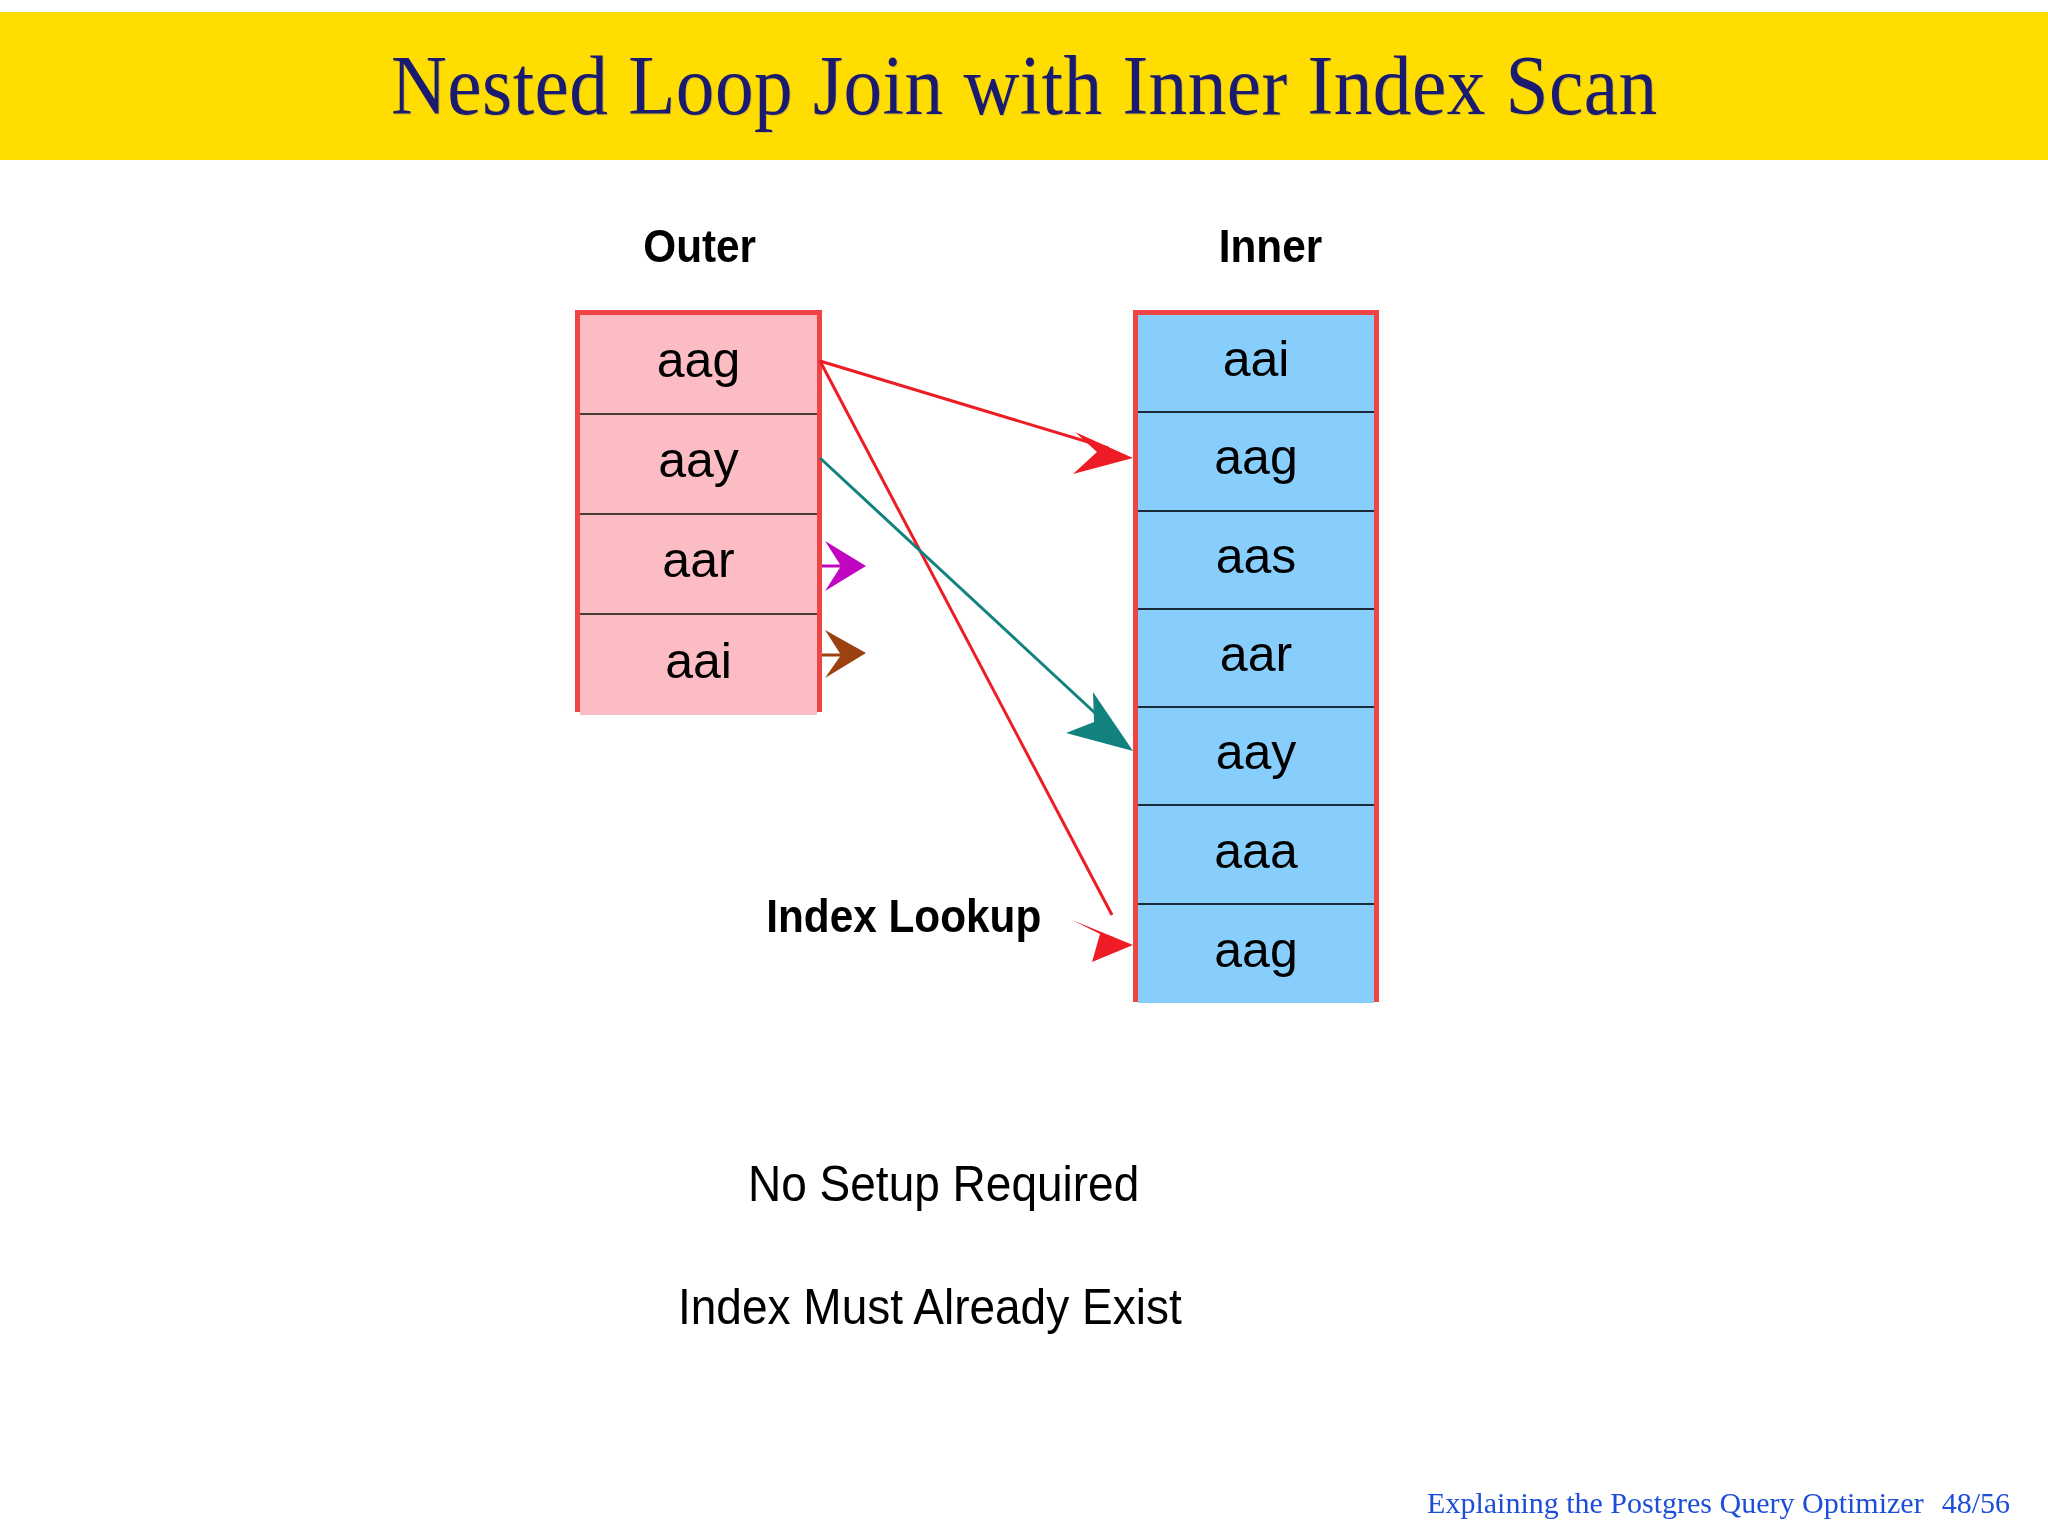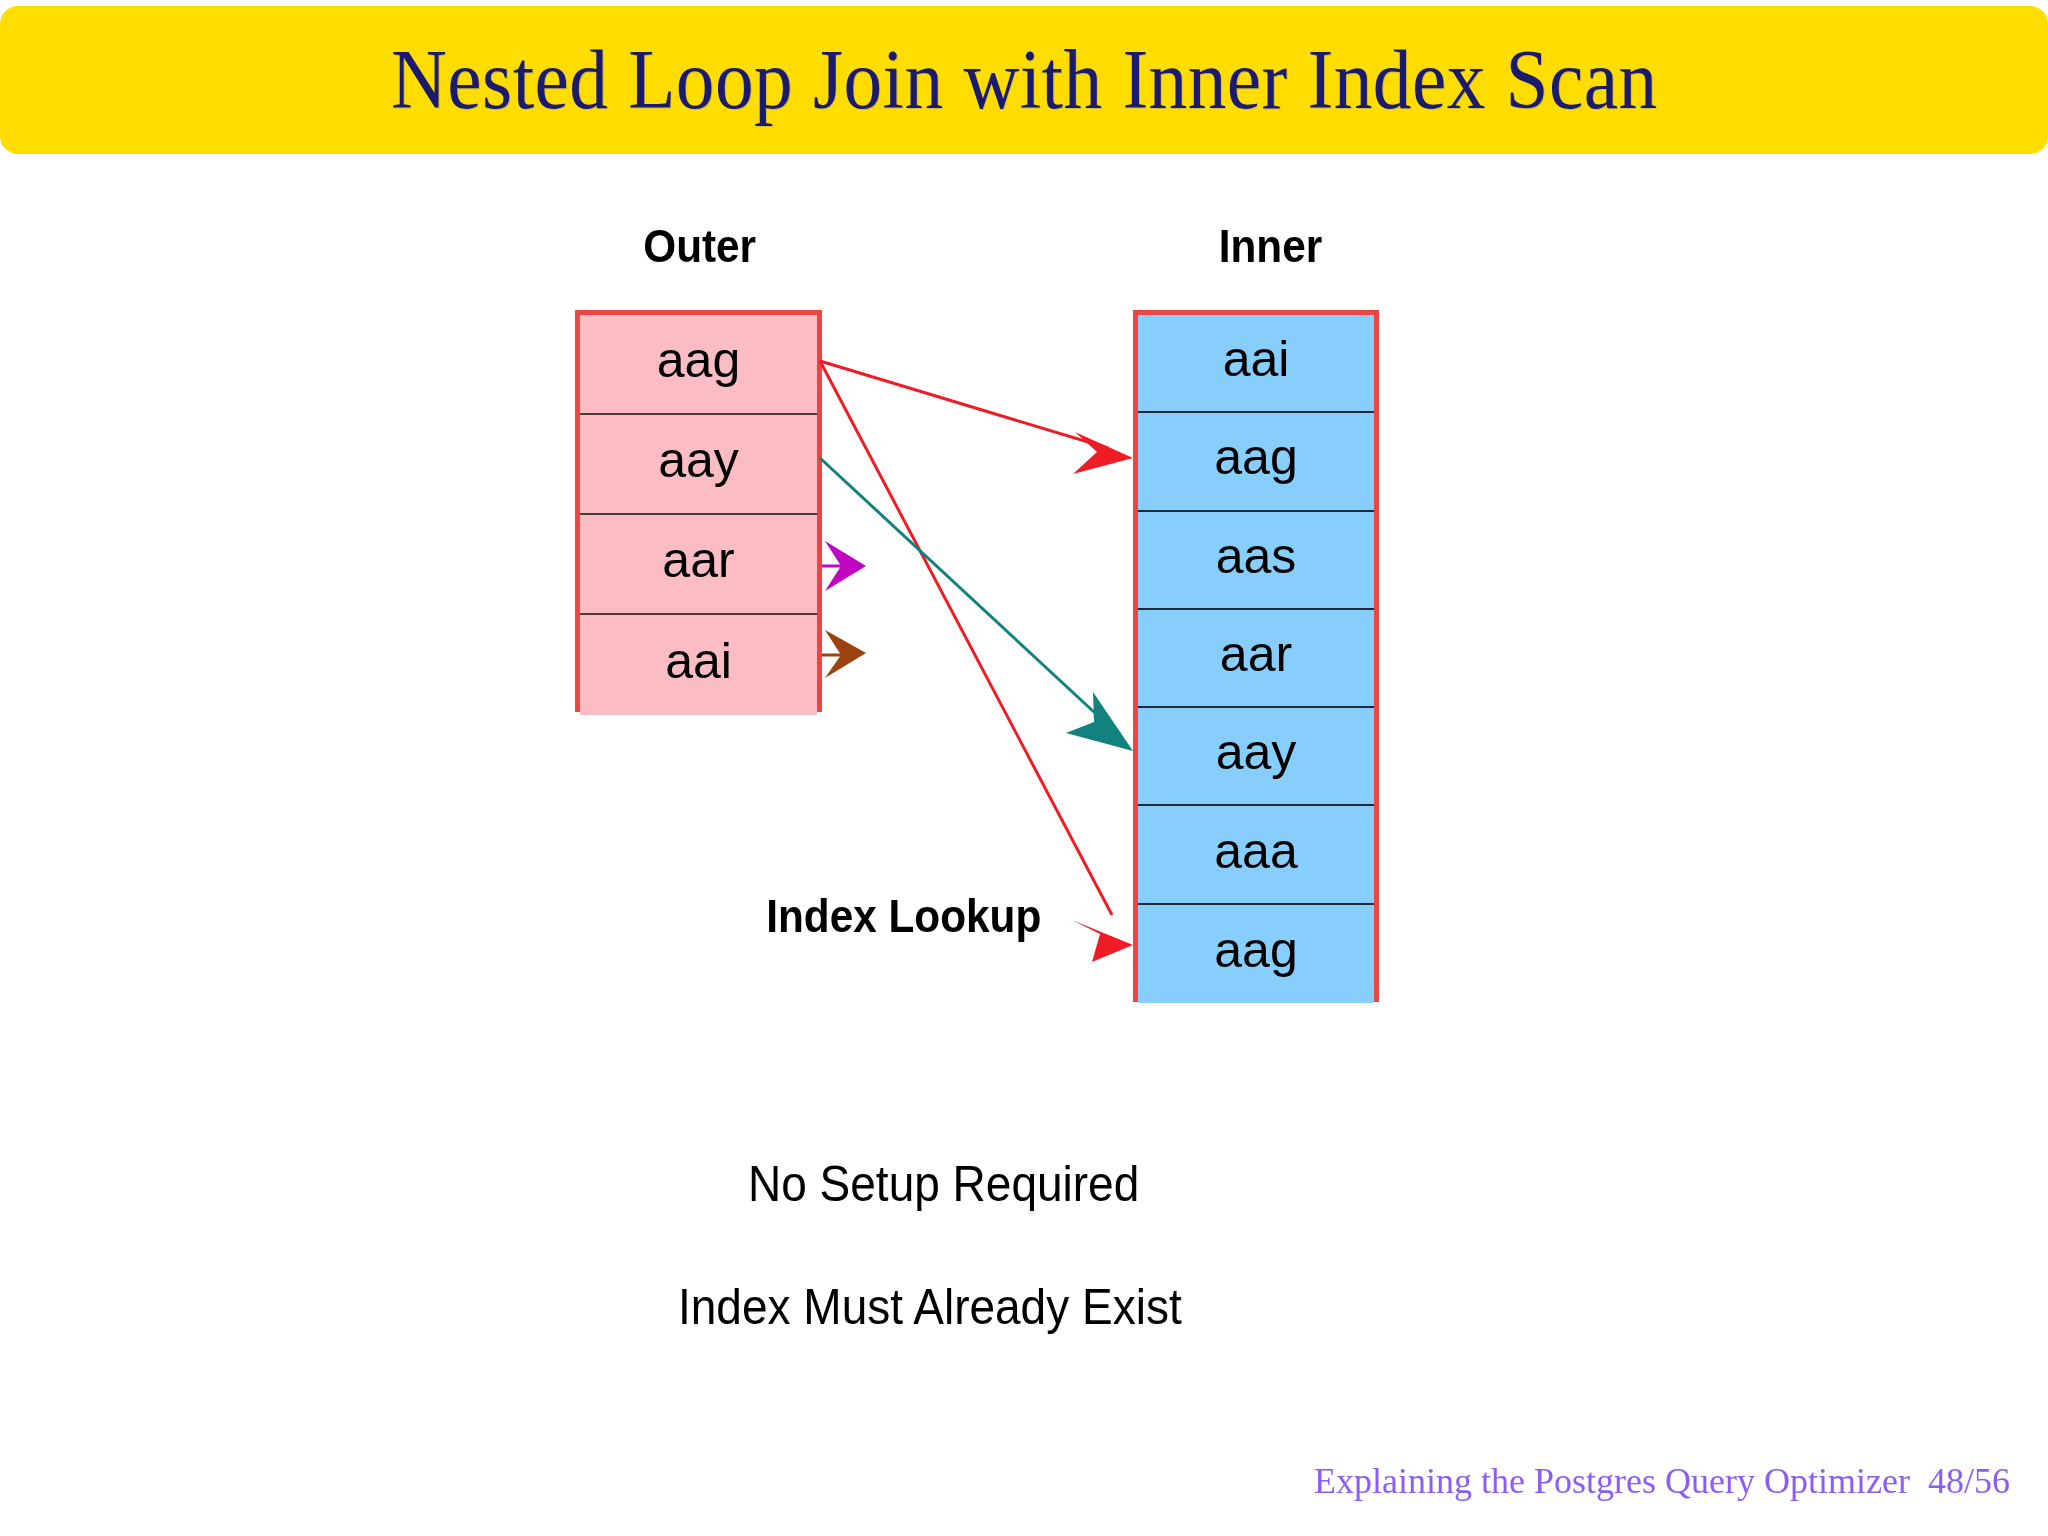--- a/index.html
+++ b/index.html
@@ -12,28 +12,27 @@
     height: 1536px;
     position: relative;
     overflow: hidden;
     font-family: "Liberation Sans", sans-serif;
   }
 
   
   .title-banner {
     position: absolute;
     left: 0;
-    top: 6px;
+    top: 12px;
     width: 2048px;
     height: 148px;
     background: #FFDD00;
     display: flex;
     align-items: center;
     justify-content: center;
-    border-radius: 18px;
   }
   .title-text {
     font-family: "Liberation Serif", serif;
     font-size: 84px;
     line-height: 1;
     color: #1a1a6e;
     letter-spacing: 0.5px;
     white-space: nowrap;
     transform: scaleX(0.92);
     text-shadow: 1px 1px 0 rgba(100,100,150,0.25);
@@ -130,24 +129,24 @@
     transform: scaleX(0.92);
     transform-origin: left center;
   }
   #note-1 { left: 748px; top: 1155px; }
   #note-2 { left: 678px; top: 1278px; }
 
   
   .footer {
     position: absolute;
     right: 38px;
-    bottom: 34px;
+    bottom: 16px;
     font-family: "Liberation Serif", serif;
-    font-size: 36px;
-    color: #8b5cf6;
+    font-size: 30px;
+    color: #1d4ed8;
     white-space: nowrap;
   }
   .footer .page-no { margin-left: 18px; }
 </style>
 </head>
 <body>
 
 <div class="title-banner">
   <div class="title-text">Nested Loop Join with Inner Index Scan</div>
 </div>

